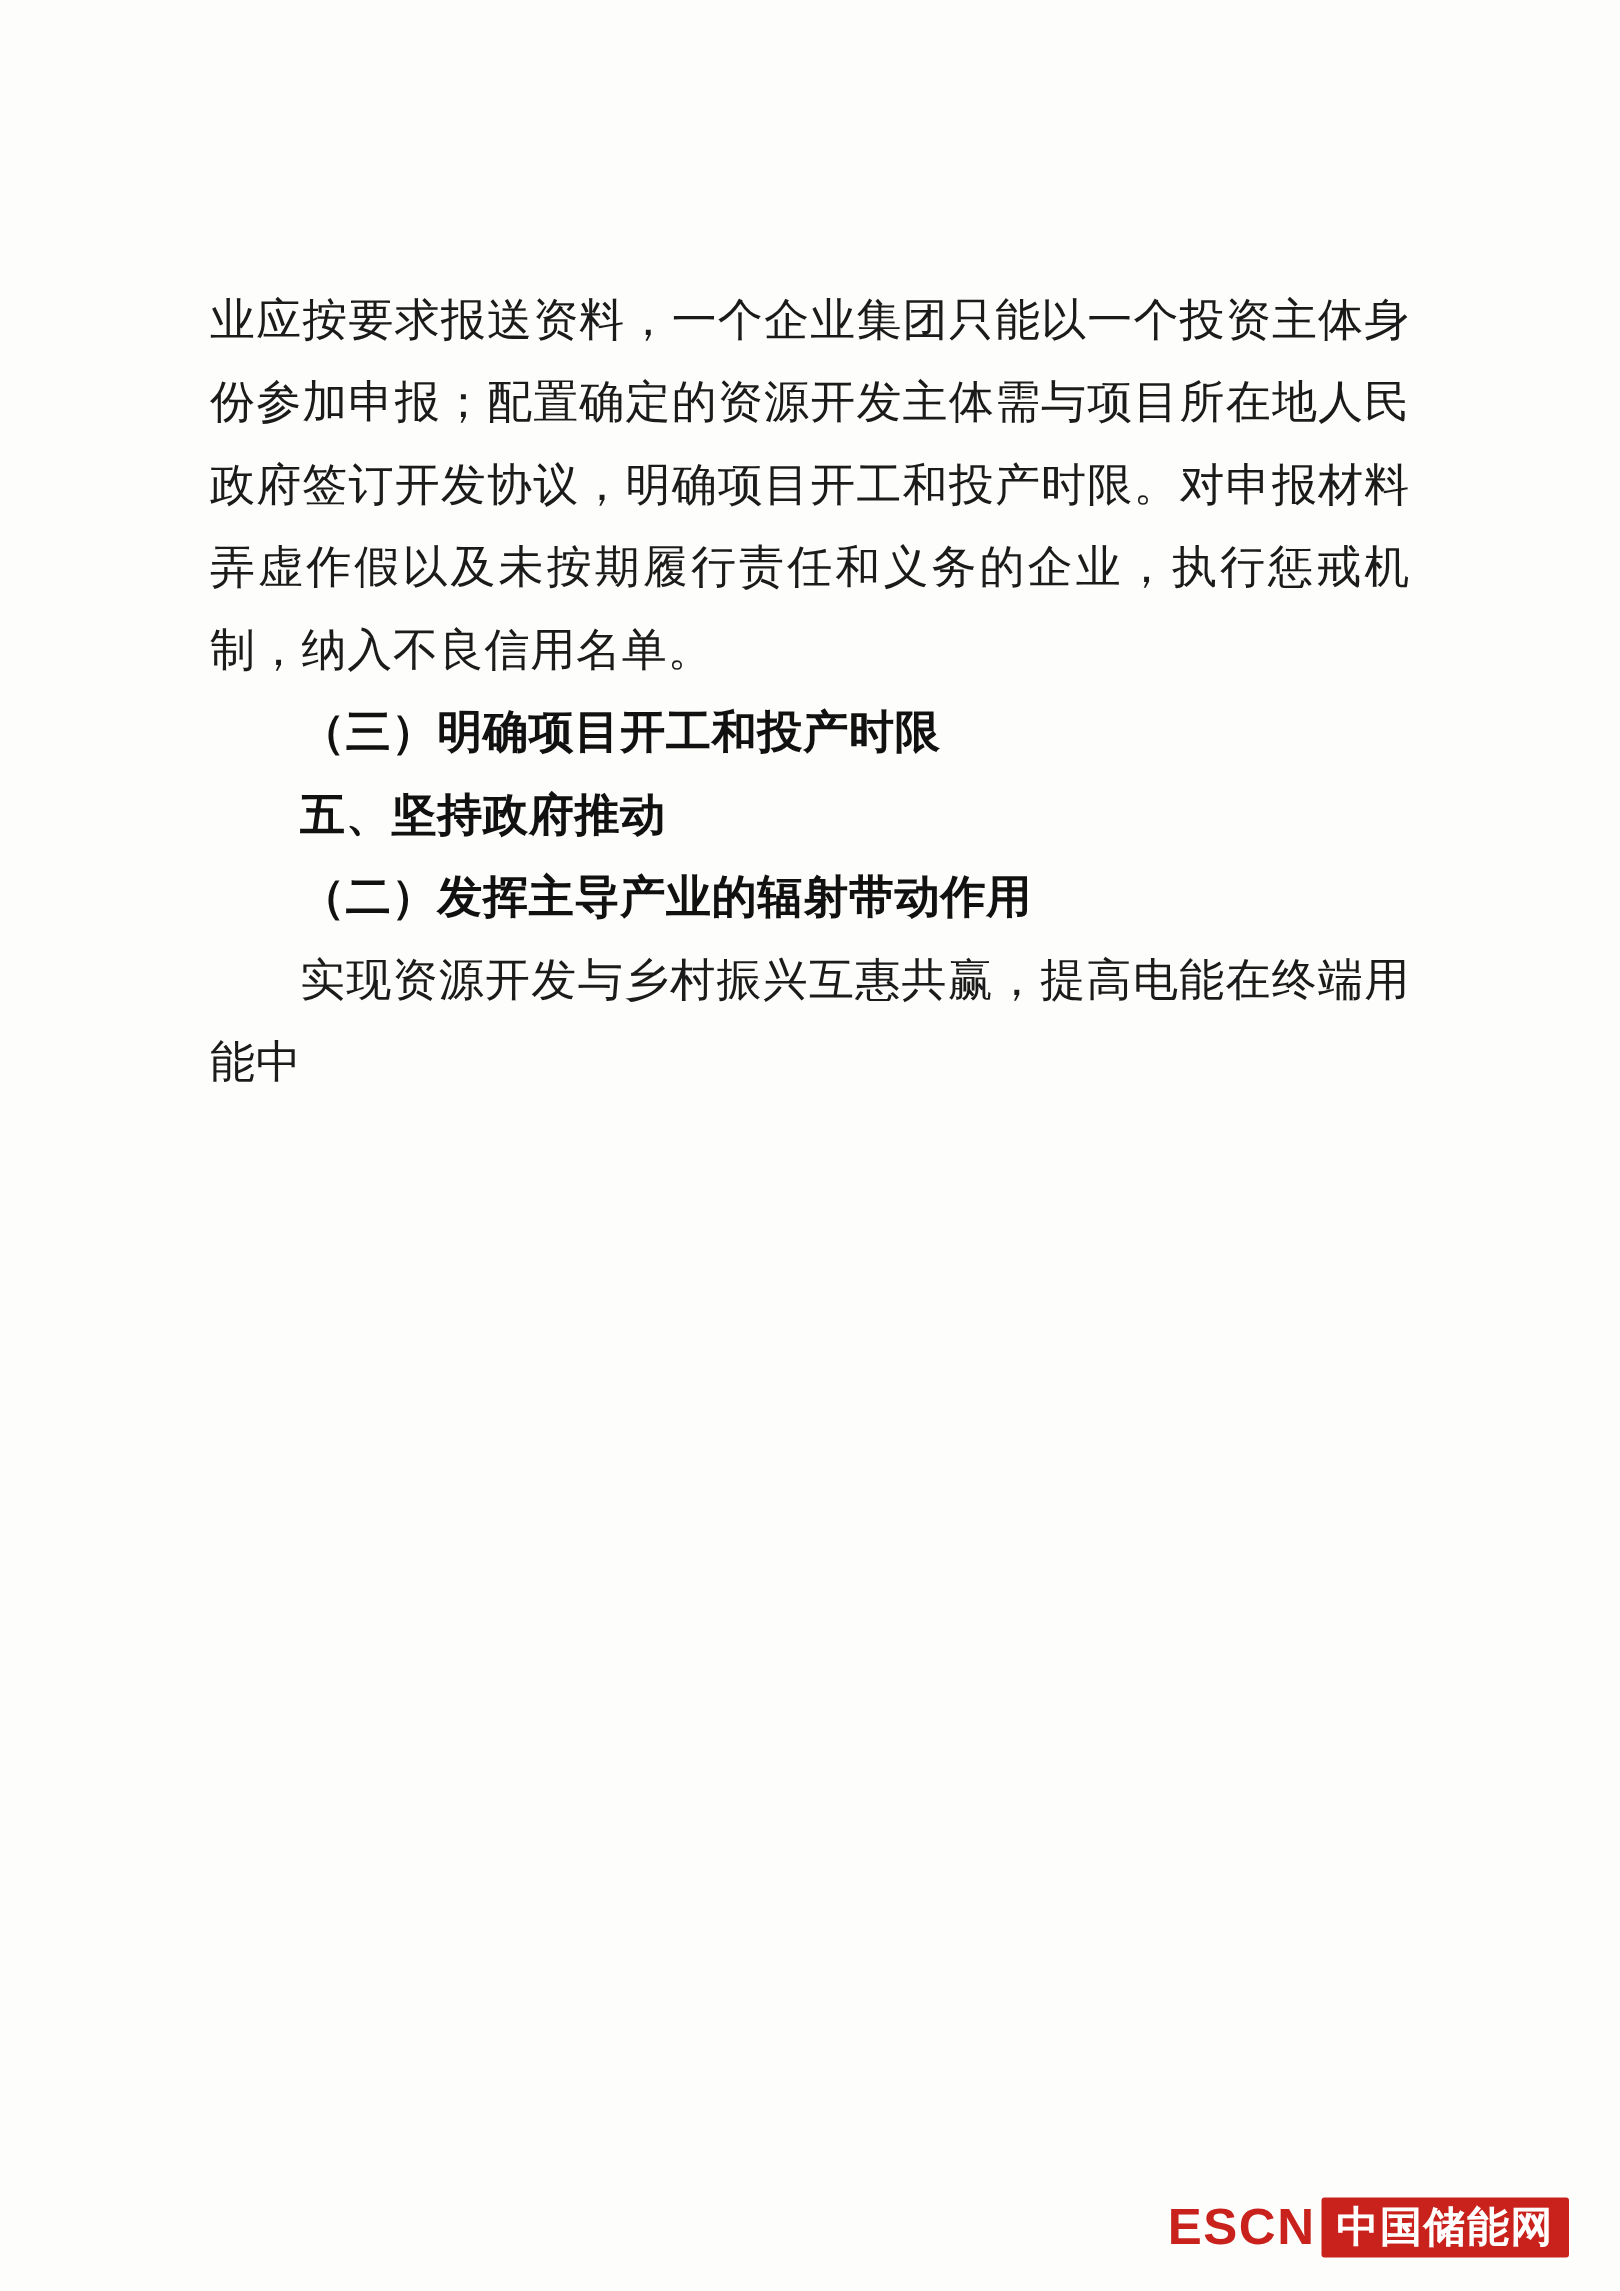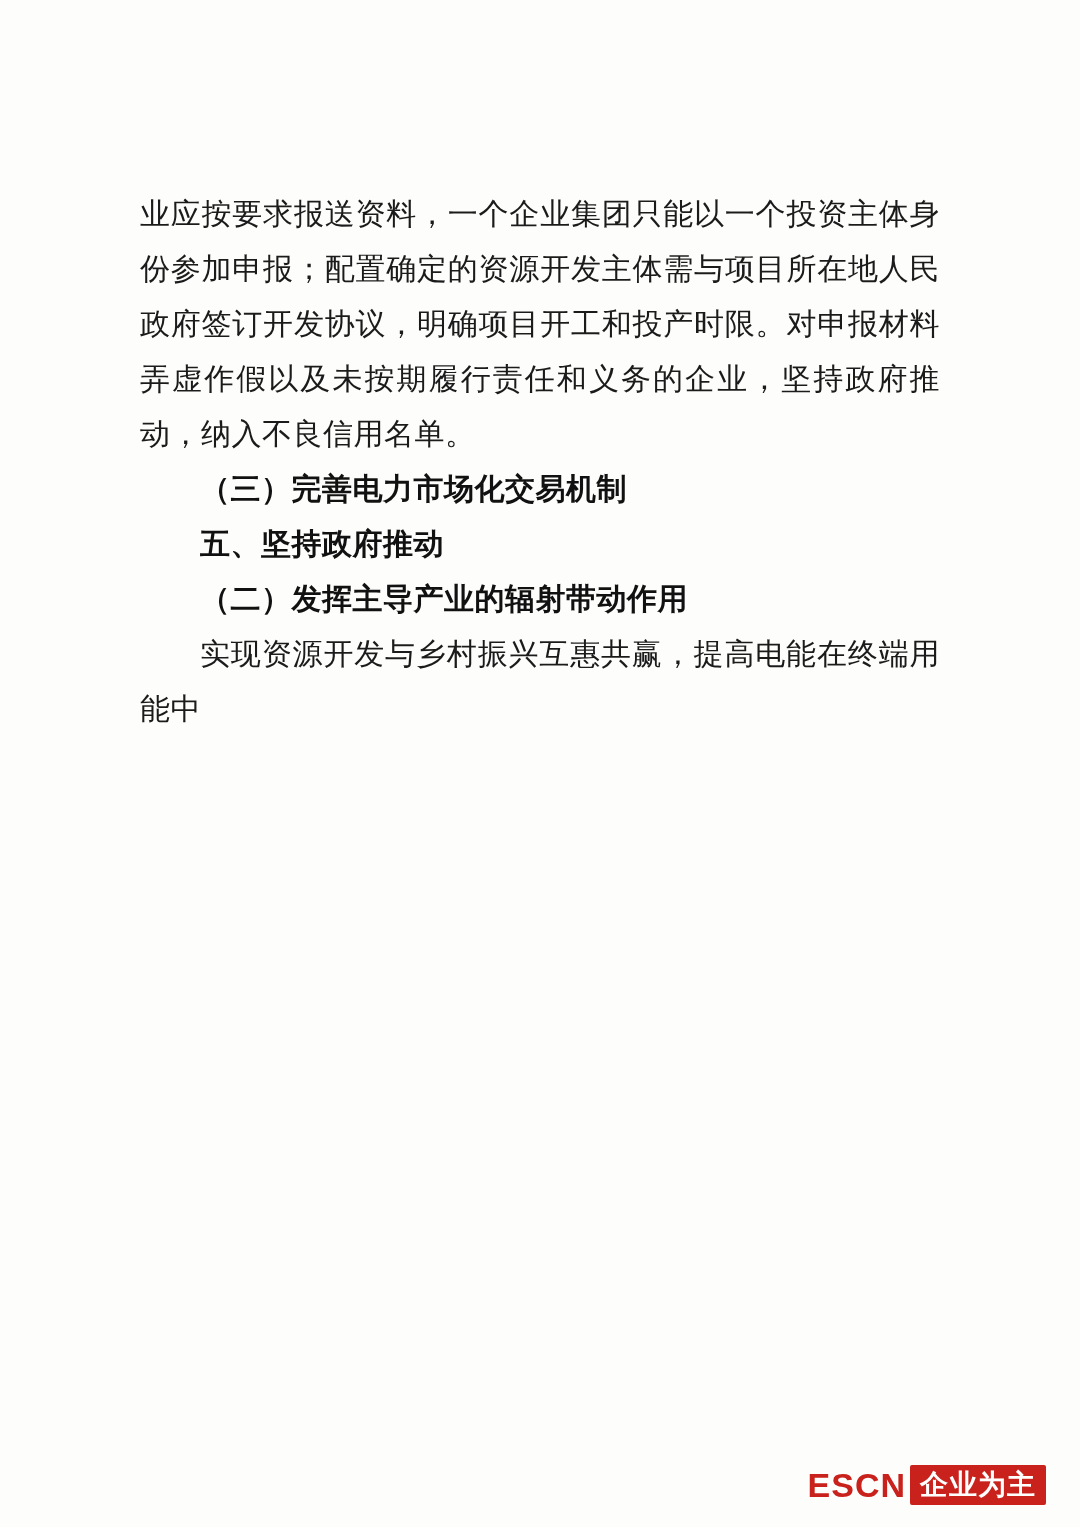--- a/index.html
+++ b/index.html
@@ -76,32 +76,32 @@
     letter-spacing: 1px;
     border-radius: 2px;
   }
 </style>
 </head>
 <body>
 
 <div class="page">
   <div class="content">
 
-    <p class="para">业应按要求报送资料，一个企业集团只能以一个投资主体身份参加申报；配置确定的资源开发主体需与项目所在地人民政府签订开发协议，明确项目开工和投产时限。对申报材料弄虚作假以及未按期履行责任和义务的企业，坚持政府推动，纳入不良信用名单。</p>
+    <p class="para">业应按要求报送资料，一个企业集团只能以一个投资主体身份参加申报；配置确定的资源开发主体需与项目所在地人民政府签订开发协议，明确项目开工和投产时限。对申报材料弄虚作假以及未按期履行责任和义务的企业，执行惩戒机制，纳入不良信用名单。</p>
 
-    <h3 class="heading">（三）完善电力市场化交易机制</h3>
+    <h3 class="heading">（三）明确项目开工和投产时限</h3>
 
 
     <h3 class="heading">五、坚持政府推动</h3>
 
 
 
     <h3 class="heading">（二）发挥主导产业的辐射带动作用</h3>
 
     <p class="para indent">实现资源开发与乡村振兴互惠共赢，提高电能在终端用能中</p>
 
   </div>
 
   <div class="watermark">
     <span class="wm-escn">ESCN</span>
-    <span class="wm-box">企业为主</span>
+    <span class="wm-box">中国储能网</span>
   </div>
 </div>
 
 </body></html>

